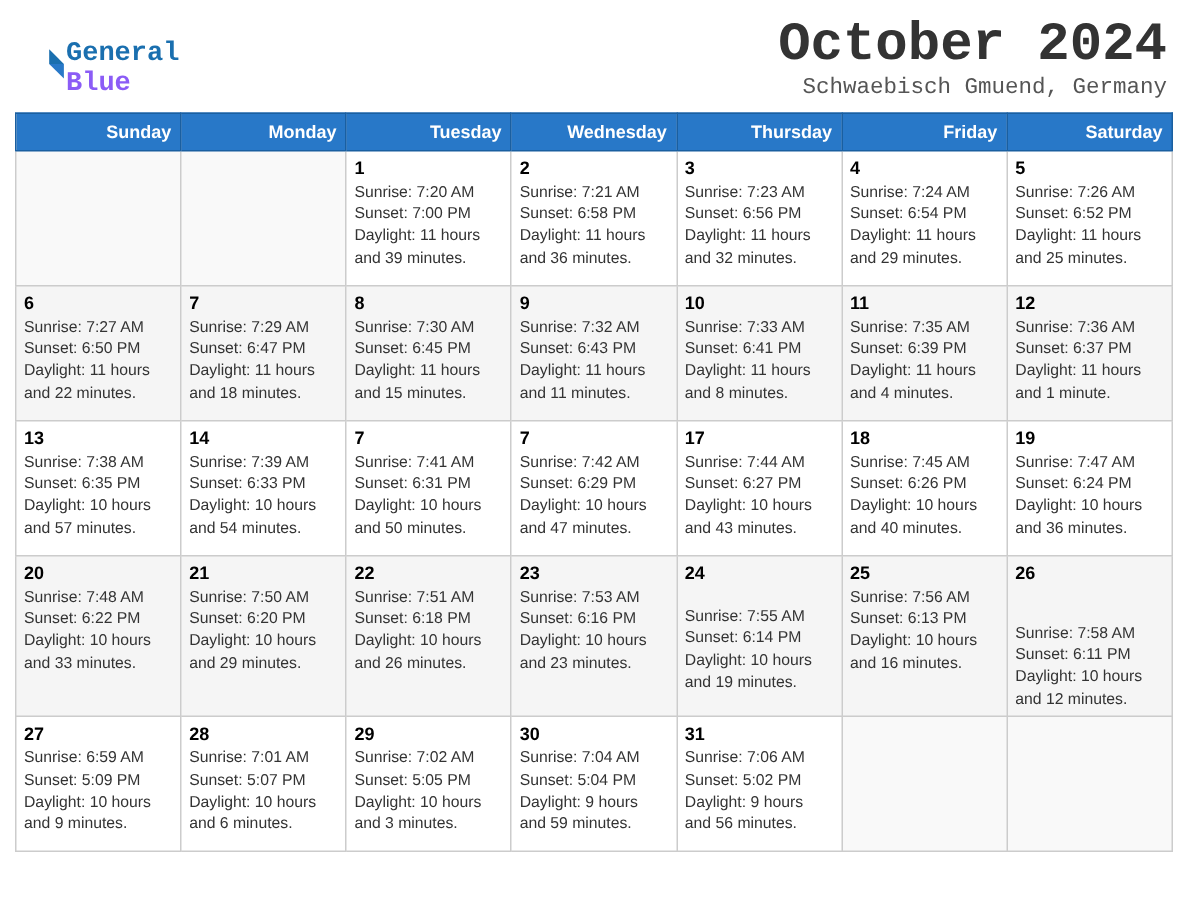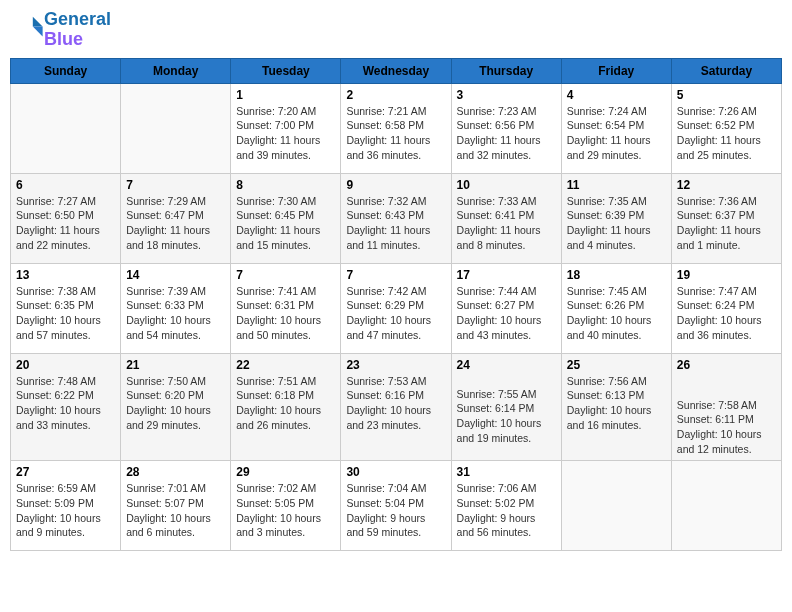--- a/index.html
+++ b/index.html
@@ -9,20 +9,21 @@
       width: 792px;
       min-height: 612px;
       padding: 10px;
     }
     .header {
       display: flex;
       justify-content: space-between;
       align-items: flex-end;
       margin-bottom: 8px;
       padding: 0 4px;
+      font-family: Liberation Mono, monospace;
     }
     .logo {
       display: flex;
       align-items: center;
       gap: 0;
     }
     .logo-text {
       font-size: 18px;
       font-weight: bold;
       color: #333;
@@ -49,22 +50,22 @@
       font-size: 15px;
       color: #555;
     }
     table {
       width: 100%;
       border-collapse: collapse;
       font-size: 11px;
     }
     thead th {
       background: #2878c8;
-      color: #000000;
-      text-align: center;
+      color: #ffffff;
+      text-align: right;
       padding: 5px 6px;
       font-size: 12px;
       font-weight: bold;
       border: 1px solid #1a5fa0;
     }
     tbody td {
       border: 1px solid #ccc;
       vertical-align: top;
       padding: 4px 5px;
       width: 14.28%;
@@ -99,20 +100,24 @@
       <svg class="logo-icon" viewBox="0 0 40 40" width="40" height="40">
         <polygon points="24,4 38,18 24,18" fill="#1a6faf"></polygon>
         <polygon points="24,18 38,18 38,32" fill="#2878c8"></polygon>
       </svg>
     </div>
     <div class="logo-text">
       <div><span>General</span></div>
       <div><span style="color:#8b5cf6">Blue</span></div>
     </div>
   </div>
+  <div class="title-block">
+    <div class="month-title">October 2024</div>
+    <div class="location-title">Schwaebisch Gmuend, Germany</div>
+  </div>
 </div>
 
 <table>
   <thead>
     <tr>
     <th>Sunday</th>
         <th>Monday</th>
         <th>Tuesday</th>
         <th>Wednesday</th>
         <th>Thursday</th>

